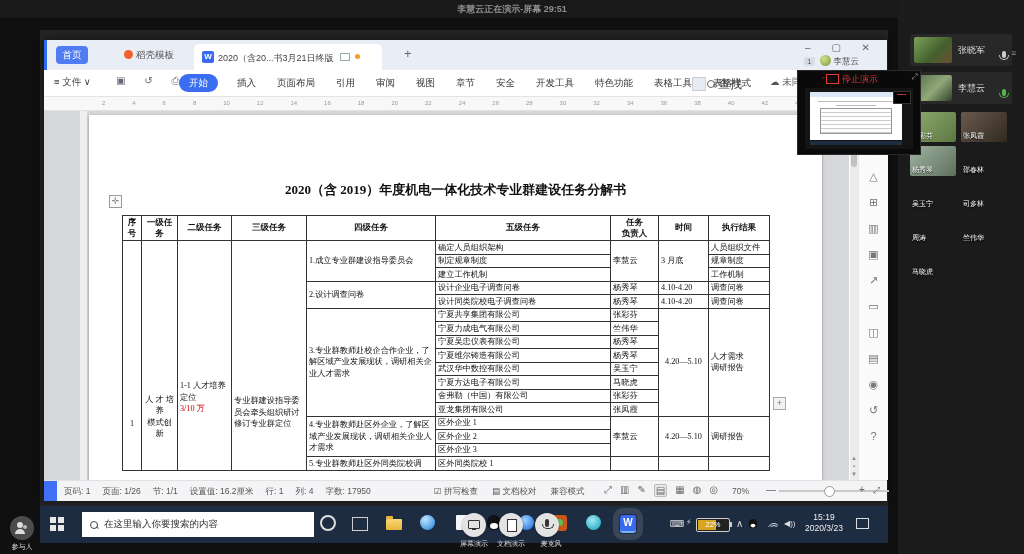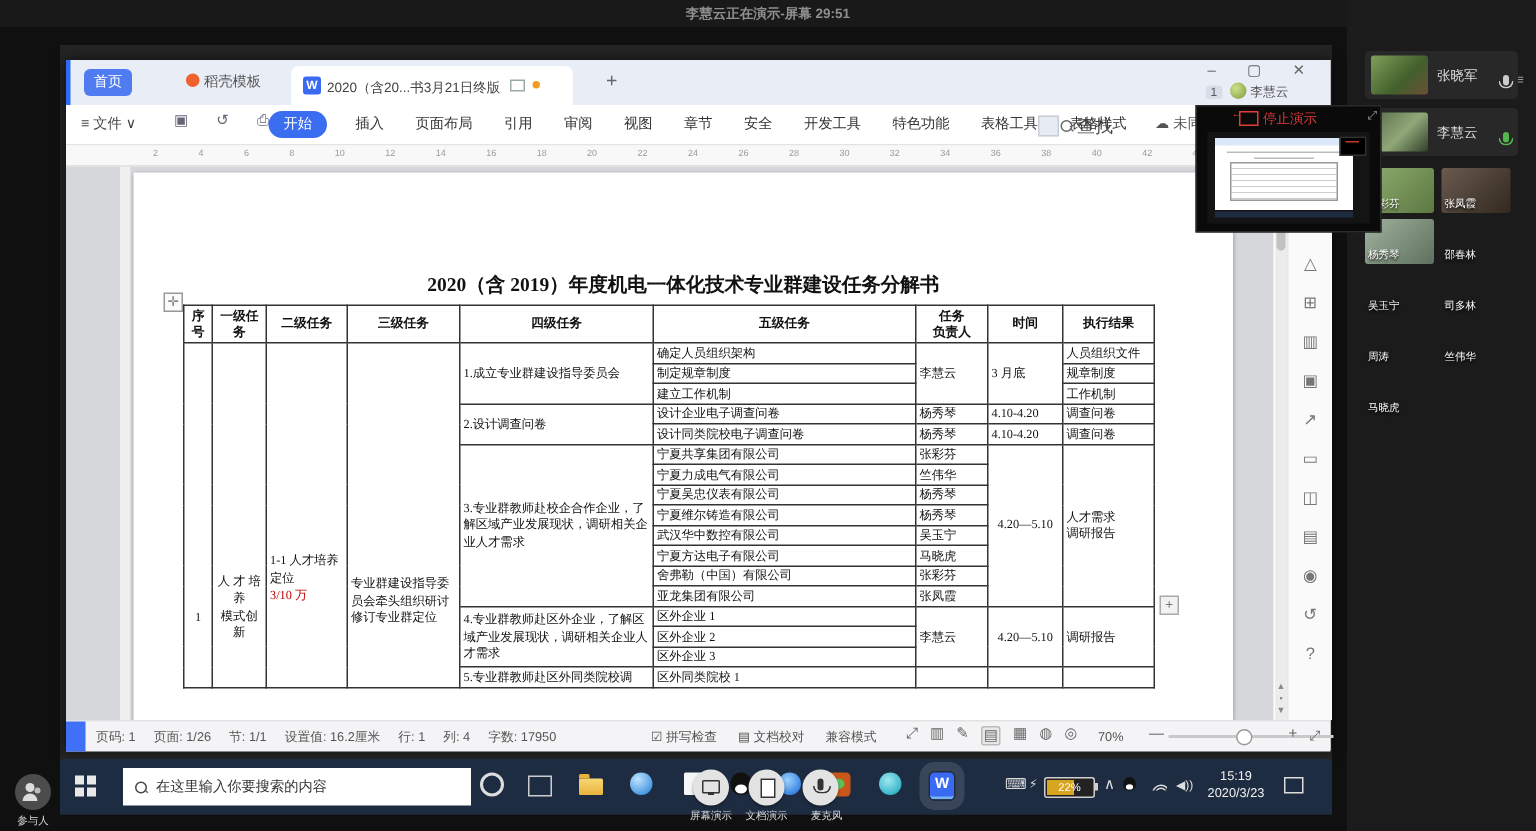--- a/index.html
+++ b/index.html
@@ -49,21 +49,21 @@
   
   #ruler{position:absolute;left:0;top:57px;width:805px;height:13px;background:#f8f8f8;border-bottom:1px solid #e2e2e2;}
   #ruler-nums{position:absolute;left:58px;top:3px;width:700px;display:flex;justify-content:space-between;}
   #ruler-nums span{font-size:6px;color:#9a9a9a;}
   
   #docarea{position:absolute;left:0;top:71px;width:805px;height:369px;background:#d5d7da;overflow:hidden;}
   #vruler{position:absolute;left:36px;top:0;width:7px;height:369px;background:#efefef;}
   #page{position:absolute;left:45px;top:4px;width:733px;height:365px;background:#fff;box-shadow:0 1px 3px rgba(0,0,0,.35);}
   #doc-title{position:absolute;left:0;width:733px;top:66px;text-align:center;font-family:"Liberation Serif","DejaVu Serif",serif;
              font-size:13px;font-weight:bold;color:#111;}
-  #doc-table{position:absolute;left:33px;top:88px;width:647px;border-collapse:collapse;
+  #doc-table{position:absolute;left:33px;top:100px;width:647px;border-collapse:collapse;
              font-family:"Liberation Serif","DejaVu Serif",serif;font-size:8.2px;color:#111;table-layout:fixed;}
   #doc-table th,#doc-table td{border:1px solid #333;padding:0 2px;line-height:11.5px;overflow:hidden;}
   #doc-table th{font-weight:bold;text-align:center;white-space:pre-line;height:24px;font-size:8.5px;}
   #doc-table td{height:12.5px;text-align:left;white-space:pre-line;}
   #doc-table td.c{text-align:center;}
   #doc-table td.vb{vertical-align:bottom;}
   .pb30{padding-bottom:30px!important;} .pb40{padding-bottom:40px!important;} .pb55{padding-bottom:55px!important;}
   #doc-table .red{color:#c00000;}
   #tbl-handle{position:absolute;left:20px;top:80px;width:11px;height:11px;border:1px solid #999;background:#fafafa;
               color:#888;font-size:9px;line-height:10px;text-align:center;}

